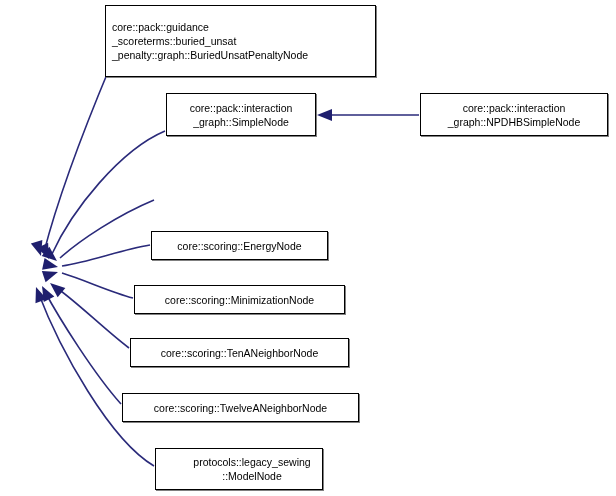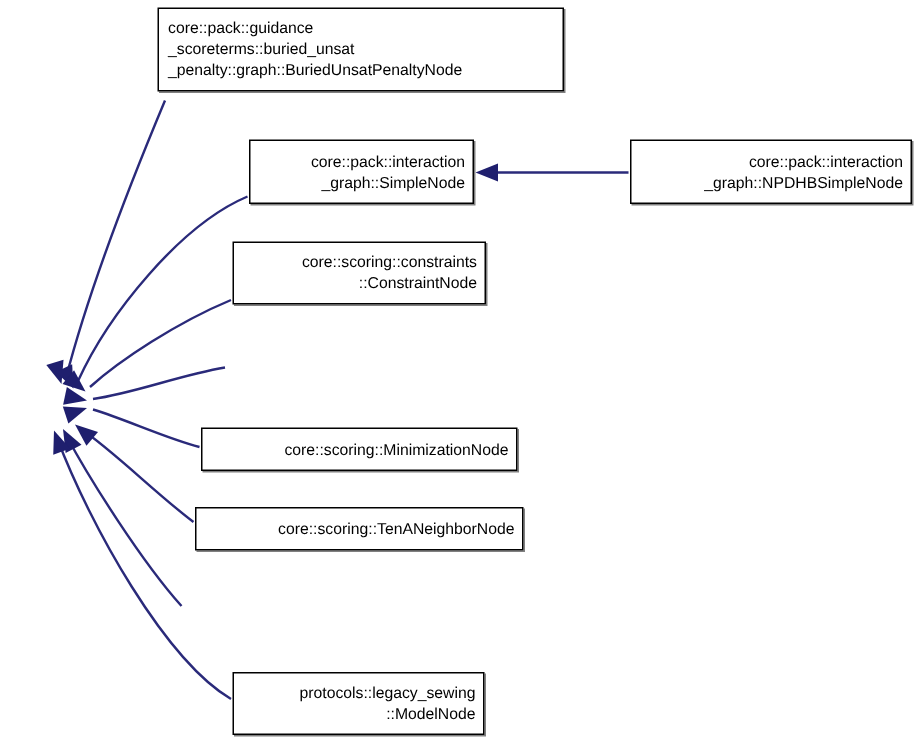--- a/index.html
+++ b/index.html
@@ -33,21 +33,21 @@
     display: flex;
     flex-direction: column;
     justify-content: center;
     z-index: 5;
   }
   .node-label {
     font-size: 10.5px;
     line-height: 14px;
     color: #000000;
     white-space: pre;
-    text-align: right;
+    text-align: center;
     padding: 0 5px;
   }
   .node-label.left {
     text-align: left;
     padding-left: 6px;
   }
   .root-box .node-label {
     text-align: center;
   }
 </style>
@@ -73,45 +73,47 @@
         <path d="M 121,404 C 95,375 60,320 44,290" fill="none" stroke="#2a2a7a" stroke-width="1.6"></path>
         <polygon points="0,0 -15,-6 -15,6" fill="#1f1f6e" transform="translate(42,286) rotate(-118)"></polygon>
         <path d="M 154,466 C 110,440 60,350 38,292" fill="none" stroke="#2a2a7a" stroke-width="1.6"></path>
         <polygon points="0,0 -15,-6 -15,6" fill="#1f1f6e" transform="translate(36,287) rotate(-110)"></polygon>
         <path d="M 419,115 L 330,115" fill="none" stroke="#2a2a7a" stroke-width="1.6"></path>
         <polygon points="0,0 -15,-6 -15,6" fill="#1f1f6e" transform="translate(317,115) rotate(180)"></polygon>
       </g>
   </svg>
 
 
-  <div class="node-box" id="box-node-buried-unsat-penalty" style="left: 105px; top: 5px; width: 271px; height: 56px;">
+  <div class="node-box" id="box-node-buried-unsat-penalty" style="left: 105px; top: 5px; width: 271px; height: 72px;">
     <div class="node-label left">core::pack::guidance
 _scoreterms::buried_unsat
 _penalty::graph::BuriedUnsatPenaltyNode</div>
   </div>
 
   <div class="node-box" id="box-node-simple-node" style="left: 166px; top: 93px; width: 150px; height: 43px;">
     <div class="node-label">core::pack::interaction
 _graph::SimpleNode</div>
   </div>
 
-  <div class="node-box" id="box-node-constraint-node" style="left: 155px; top: 161px; width: 169px; height: 42px;">
-    <div class="node-label">core::scoring::constraints
-::ConstraintNode</div>
+
+  <div class="node-box" id="box-node-energy-node" style="left: 151px; top: 231px; width: 177px; height: 29px;">
+    <div class="node-label">core::scoring::EnergyNode</div>
   </div>
-
 
   <div class="node-box" id="box-node-minimization-node" style="left: 134px; top: 285px; width: 211px; height: 29px;">
     <div class="node-label">core::scoring::MinimizationNode</div>
   </div>
 
   <div class="node-box" id="box-node-tena-neighbor-node" style="left: 130px; top: 338px; width: 219px; height: 29px;">
     <div class="node-label">core::scoring::TenANeighborNode</div>
   </div>
 
+  <div class="node-box" id="box-node-twelvea-neighbor-node" style="left: 122px; top: 393px; width: 237px; height: 29px;">
+    <div class="node-label">core::scoring::TwelveANeighborNode</div>
+  </div>
 
   <div class="node-box" id="box-node-model-node" style="left: 155px; top: 448px; width: 168px; height: 42px; padding-left: 26px;">
     <div class="node-label">protocols::legacy_sewing
 ::ModelNode</div>
   </div>
 
   <div class="node-box" id="box-node-npdhb-simple-node" style="left: 420px; top: 93px; width: 188px; height: 43px;">
     <div class="node-label">core::pack::interaction
 _graph::NPDHBSimpleNode</div>
   </div>

